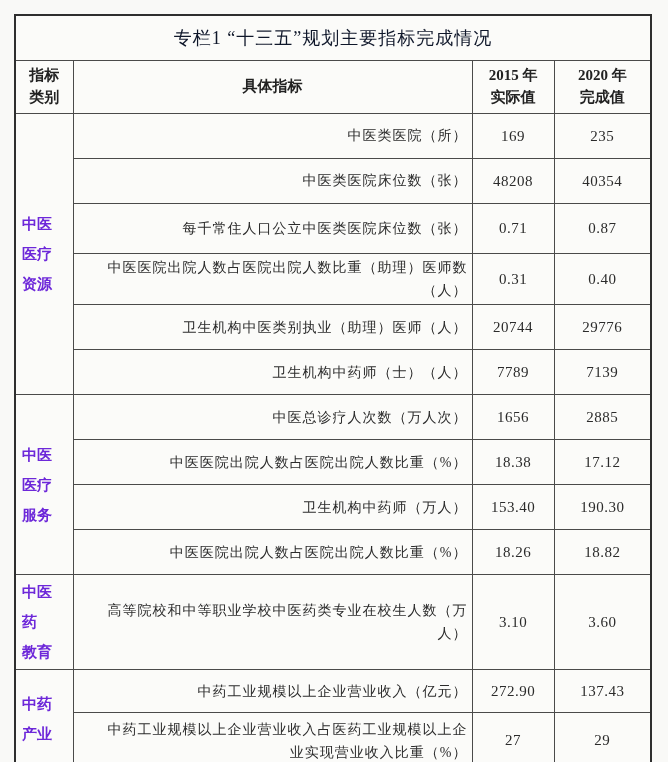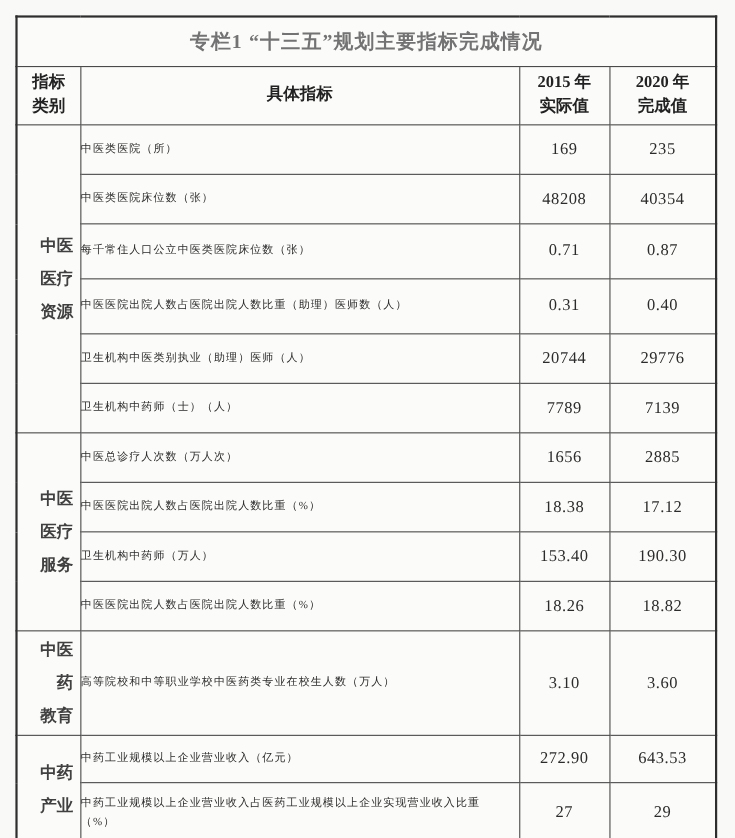--- a/index.html
+++ b/index.html
@@ -33,47 +33,47 @@
     border: 2px solid #2e2e2e;
   }
   td, th {
     padding: 2px 6px;
     vertical-align: middle;
   }
   .title-cell {
     height: 40px;
     text-align: center;
     font-size: 18px;
-    font-weight: bold;
+    font-weight: normal;
     letter-spacing: 1px;
-    color: #737373;
+    color: #0f172a;
   }
   .head-cell {
     height: 48px;
     text-align: center;
     font-weight: bold;
     font-size: 15px;
     line-height: 1.45;
     white-space: pre-line;
     color: #222;
   }
   .cat-cell {
-    text-align: right;
+    text-align: left;
     font-weight: bold;
     font-size: 15px;
     line-height: 2.0;
     white-space: pre-line;
-    color: #404040;
+    color: #6d28d9;
   }
   .ind-cell {
-    text-align: left;
-    font-size: 10px;
+    text-align: right;
+    font-size: 14px;
     line-height: 1.65;
     letter-spacing: 1px;
-    padding-left: 0;
+    padding-left: 21px;
     padding-right: 4px;
   }
   .num-cell {
     text-align: center;
     font-size: 15px;
     letter-spacing: 0.5px;
   }
   .note {
     position: absolute;
     left: 20px;
@@ -170,21 +170,21 @@
 教育</td>
           <td class="ind-cell">高等院校和中等职业学校中医药类专业在校生人数（万人）</td>
           <td class="num-cell">3.10</td>
           <td class="num-cell">3.60</td>
         </tr>
         <tr style="height: 43px;">
           <td class="cat-cell" rowspan="2">中药
 产业</td>
           <td class="ind-cell">中药工业规模以上企业营业收入（亿元）</td>
           <td class="num-cell">272.90</td>
-          <td class="num-cell">643.53</td>
+          <td class="num-cell">137.43</td>
         </tr>
         <tr style="height: 57px;">
           <td class="ind-cell">中药工业规模以上企业营业收入占医药工业规模以上企业实现营业收入比重（%）</td>
           <td class="num-cell">27</td>
           <td class="num-cell">29</td>
         </tr>
       </tbody>
   </table>
 
 </div>

